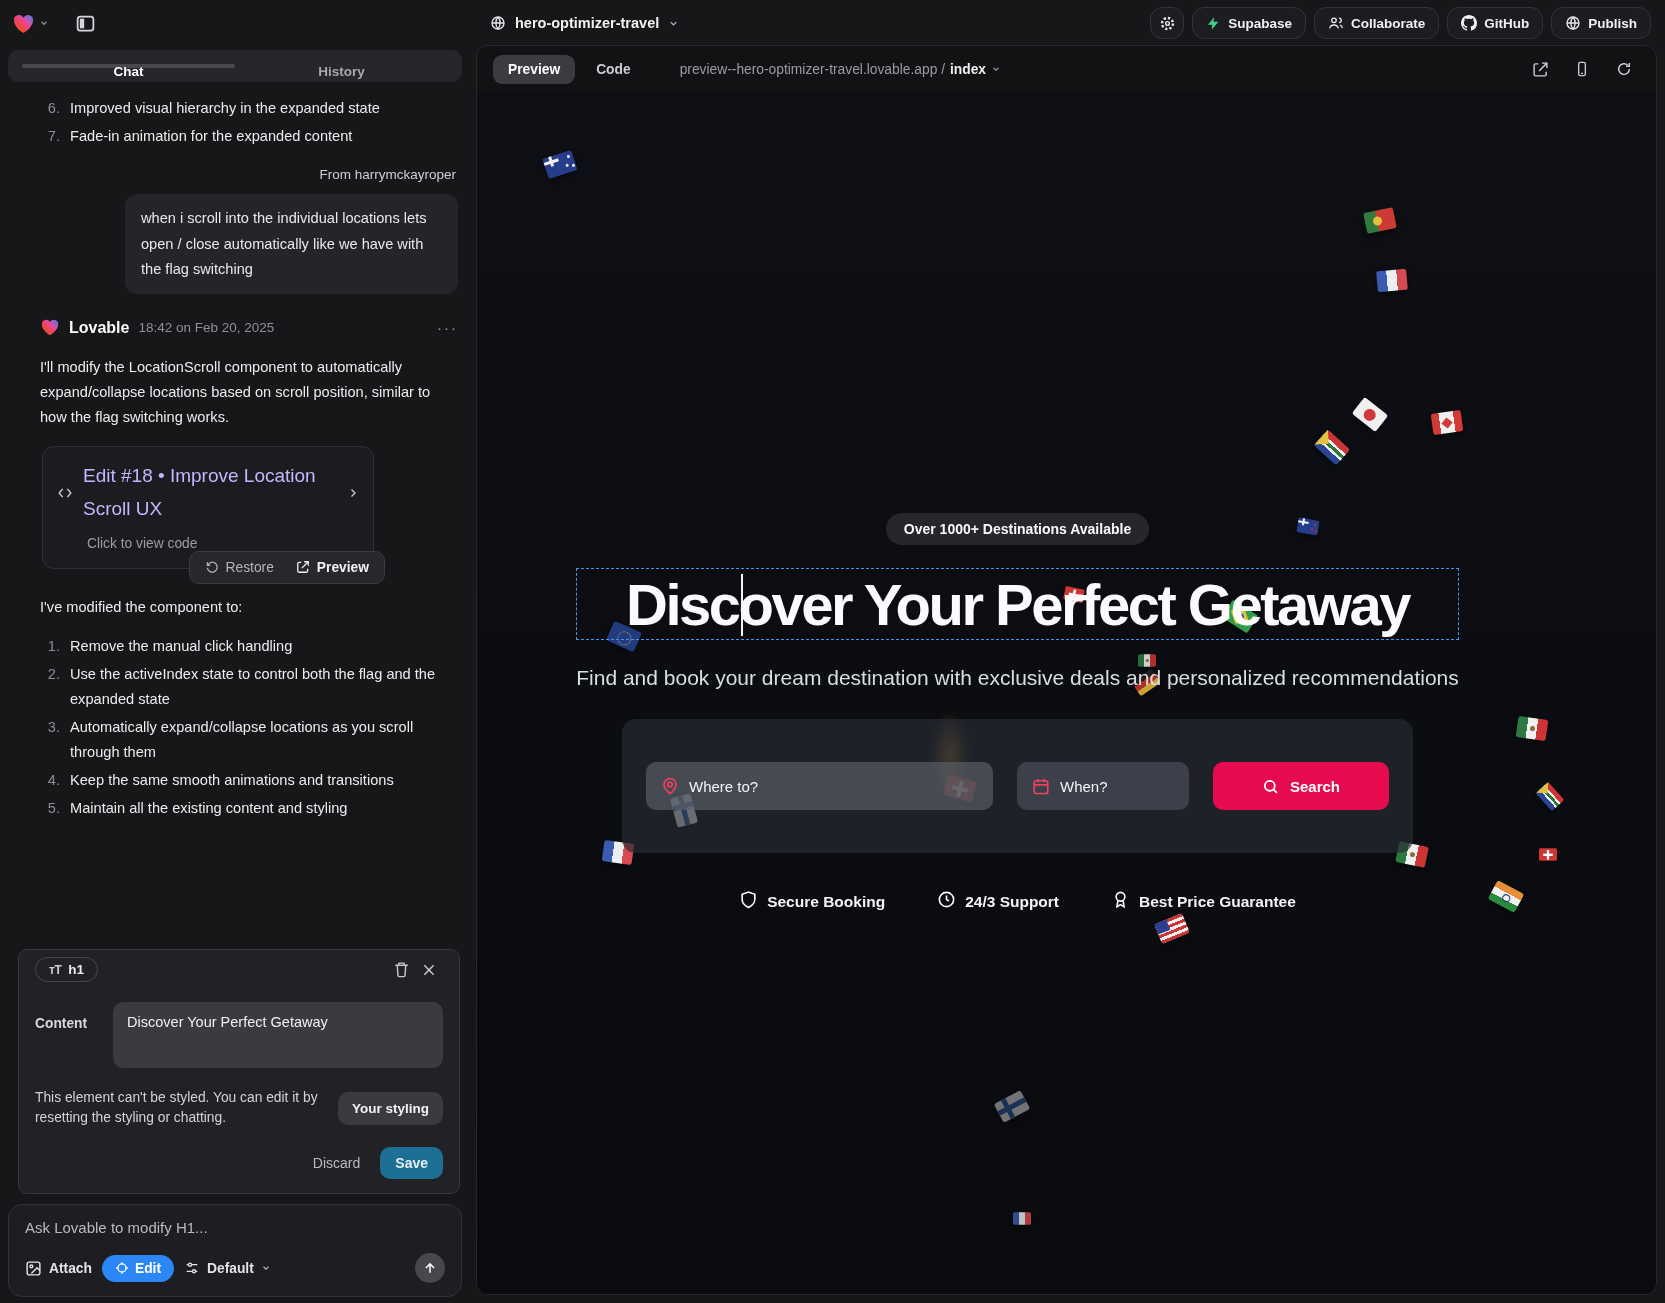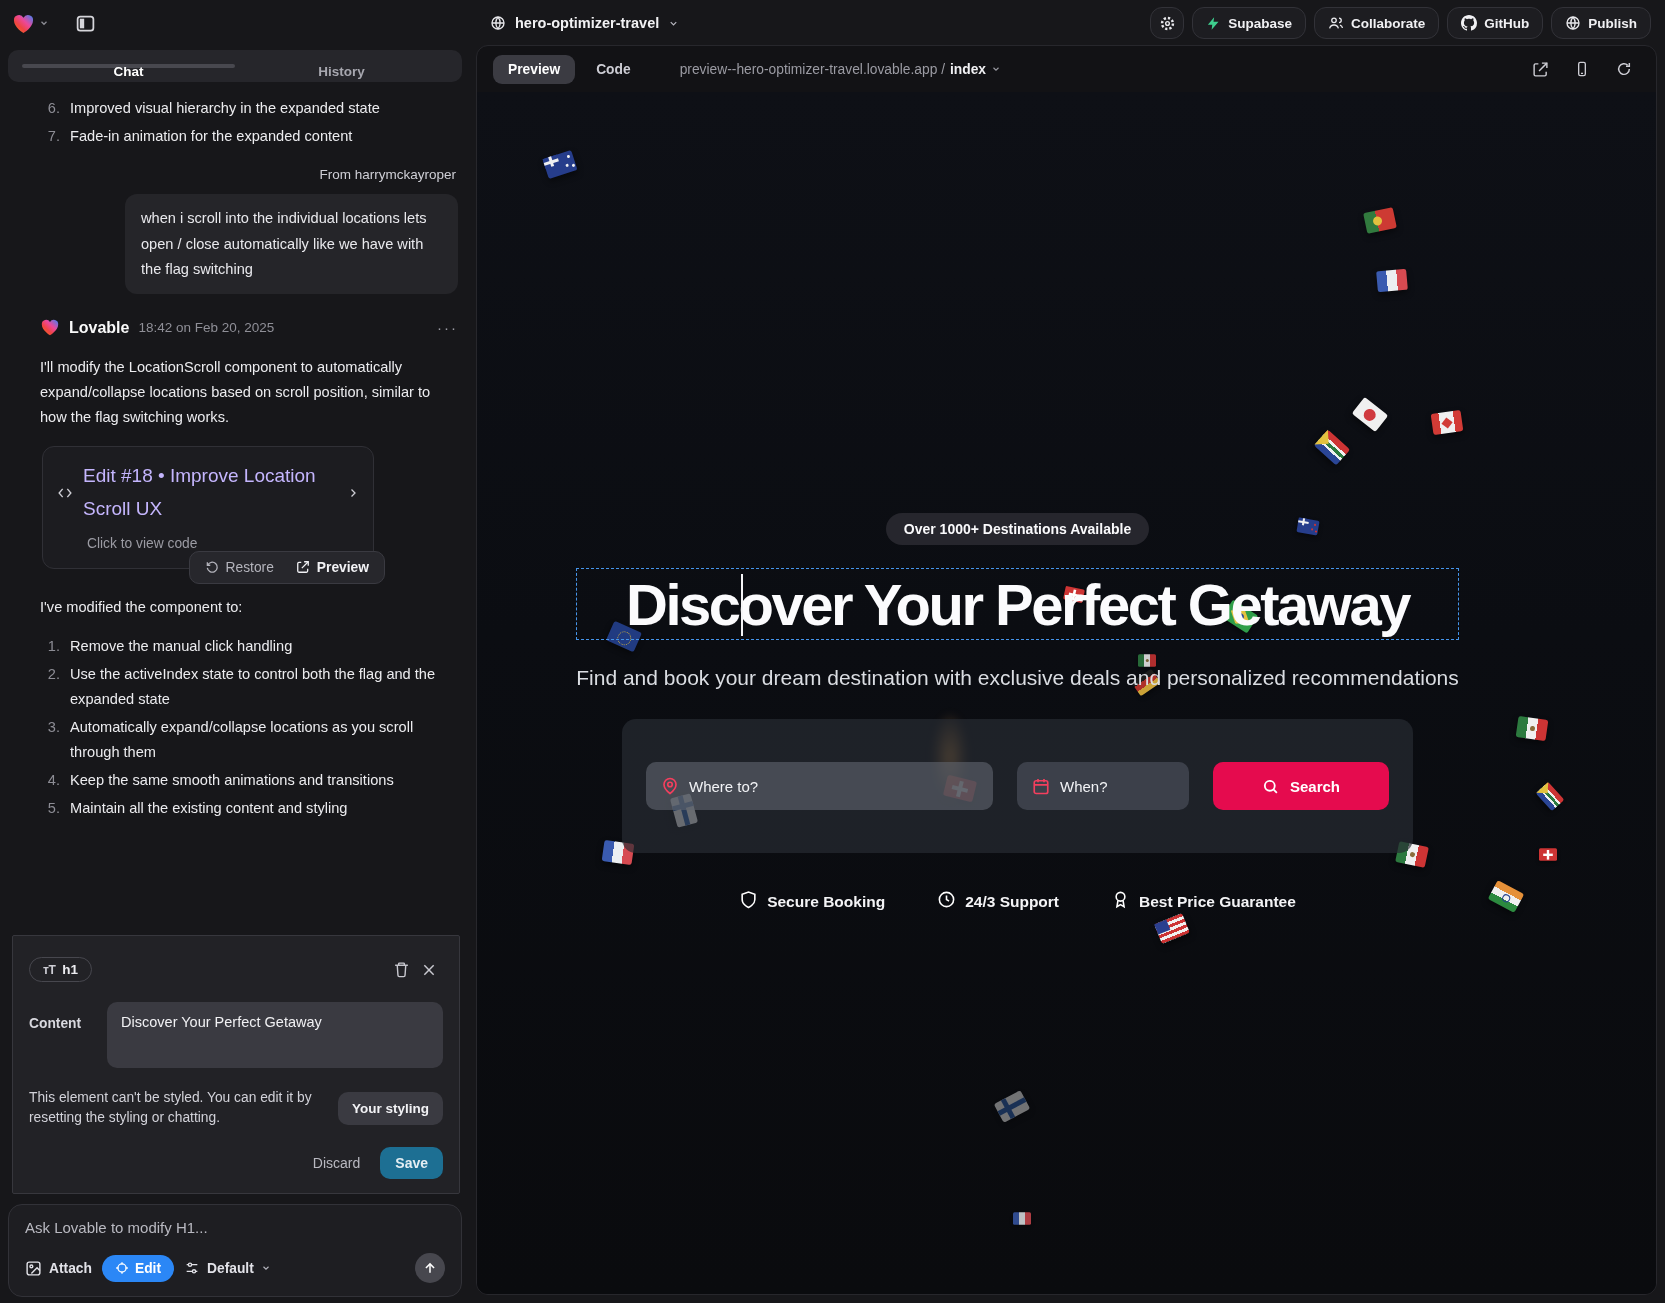--- a/index.html
+++ b/index.html
@@ -37,21 +37,21 @@
   .dots{margin-left:auto;color:#9b9ba3;font-size:15px;letter-spacing:2px;background:none;border:0;cursor:pointer;}
   .edit-card{position:relative;margin:16px 0 26px 2px;width:332px;border:1px solid #303036;border-radius:12px;padding:13px 14px 12px 14px;background:#1c1c20;cursor:pointer;}
   .ec-row{display:flex;align-items:center;gap:10px;}
   .ec-title{font-size:19px;font-weight:400;color:#c4b5fd;flex:1;}
   .ec-sub{font-size:13.8px;color:#9b9ba3;margin:6px 0 0 30px;}
   .ec-actions{position:absolute;right:-12px;bottom:-16px;display:flex;align-items:center;background:#27272c;border:1px solid #3a3a41;border-radius:10px;padding:3px 4px;}
   .ec-act{display:flex;align-items:center;gap:7px;border:0;background:transparent;padding:5px 11px;font-size:13.8px;cursor:pointer;color:#b4b4bc;}
   .ec-act.primary{color:#f2f2f5;font-weight:600;}
 
   
-  .panel{flex:0 0 auto;margin:6px 2px 0 4px;background:#222226;border:1px solid #37373d;border-radius:2px;padding:20px 16px 14px 16px;}
+  .panel{flex:0 0 auto;margin:6px 2px 0 10px;background:#222226;border:1px solid #37373d;border-radius:9px;padding:6px 16px 14px 16px;}
   .panel-head{display:flex;align-items:center;margin-bottom:18px;}
   .tag-badge{display:flex;align-items:center;gap:7px;border:1px solid #47474e;border-radius:999px;padding:4px 13px;color:#ececf0;font-size:13.5px;font-weight:600;background:transparent;cursor:pointer;}
   .tt{font-size:12px;font-weight:700;letter-spacing:-.5px;color:#cdcdd4}
   .panel-head .spacer{flex:1}
   .ghost-ic{background:none;border:0;color:#c9c9d0;cursor:pointer;width:28px;height:28px;display:flex;align-items:center;justify-content:center;}
   .content-row{display:flex;align-items:flex-start;gap:26px;margin-bottom:20px;}
   .content-label{font-size:13.8px;font-weight:700;color:#d8d8de;padding-top:14px;}
   .content-box{flex:1;height:66px;background:#3a3a41;border:0;border-radius:10px;resize:none;color:#f1f1f4;font-size:14.5px;padding:12px 14px;font-family:inherit;outline:none;}
   .note-row{display:flex;align-items:center;gap:14px;margin-bottom:18px;}
   .note-text{font-size:13.8px;color:#d2d2d9;line-height:1.5;flex:1;}

